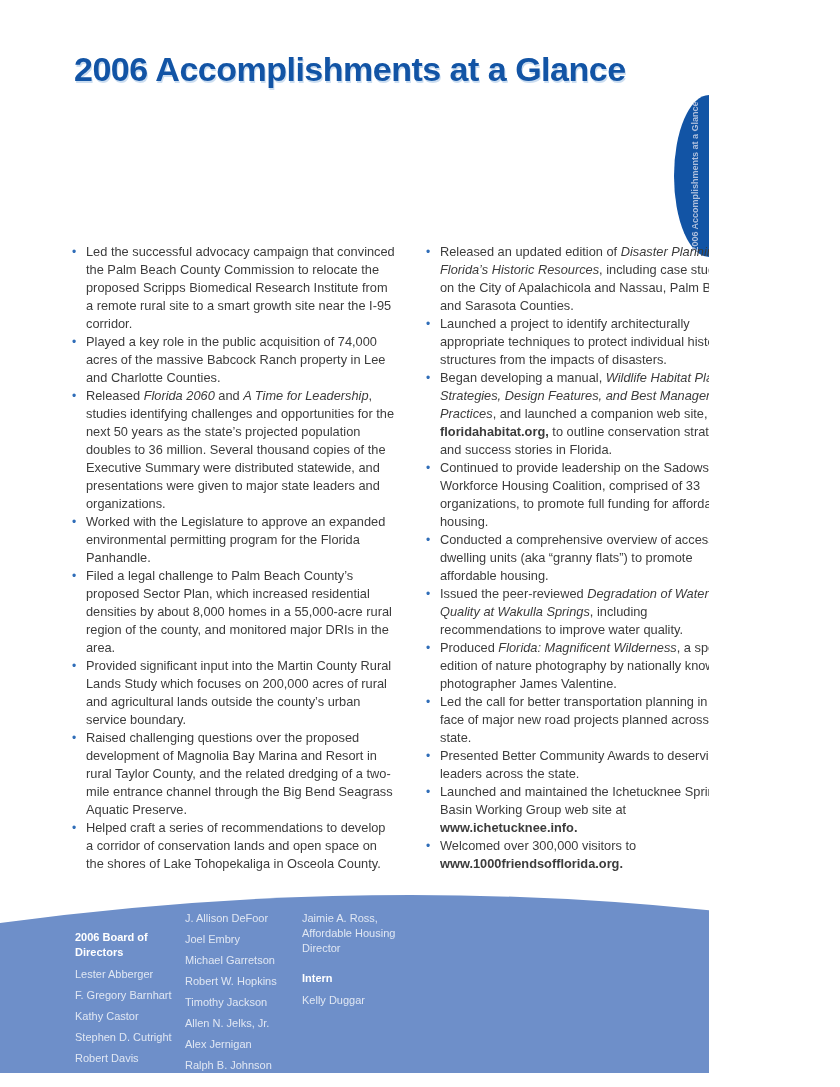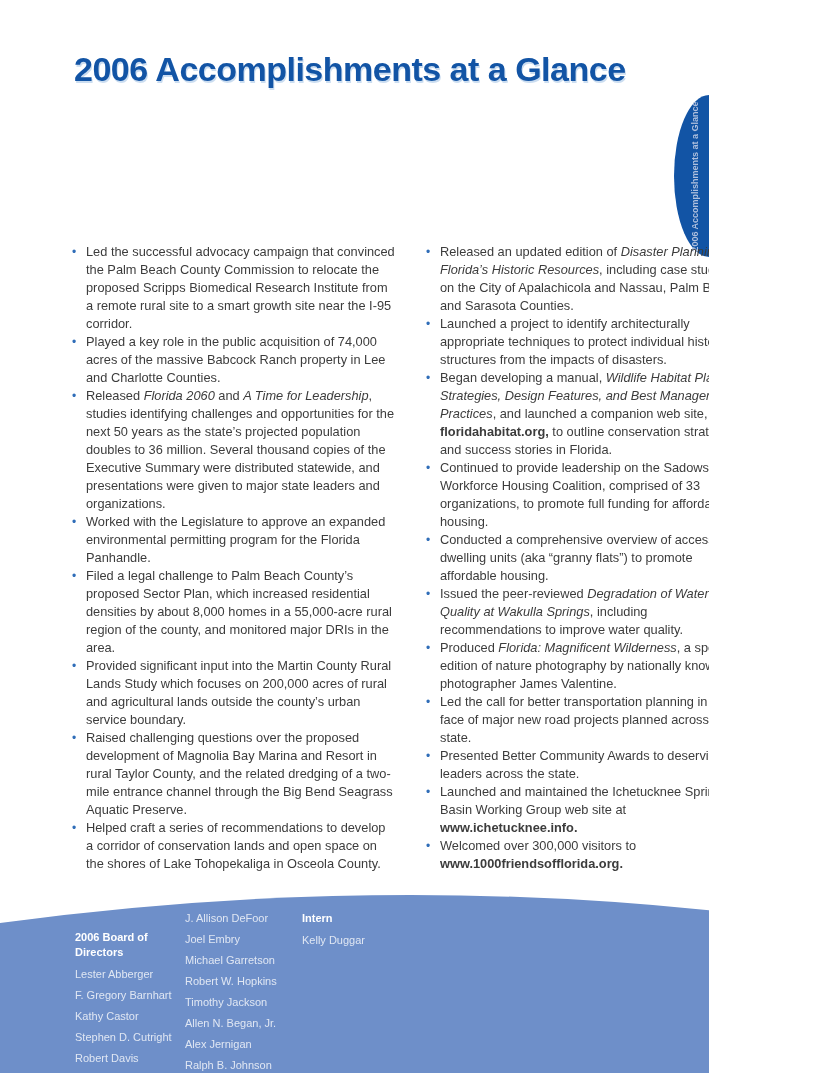--- a/index.html
+++ b/index.html
@@ -159,24 +159,25 @@
           <div class="fn">Kathy Castor</div>
           <div class="fn">Stephen D. Cutright</div>
           <div class="fn">Robert Davis</div>
         </div>
         <div class="fcol">
           <div class="fn">J. Allison DeFoor</div>
           <div class="fn">Joel Embry</div>
           <div class="fn">Michael Garretson</div>
           <div class="fn">Robert W. Hopkins</div>
           <div class="fn">Timothy Jackson</div>
-          <div class="fn">Allen N. Began, Jr.</div>
+          <div class="fn">Allen N. Jelks, Jr.</div>
           <div class="fn">Alex Jernigan</div>
           <div class="fn">Ralph B. Johnson</div>
         </div>
         <div class="fcol">
+          <div class="fn">Jaimie A. Ross, Affordable Housing Director</div>
           <div class="fh">Intern</div>
           <div class="fn">Kelly Duggar</div>
         </div>
       </div>
   </div>
 
 </div>
 
 </body></html>

